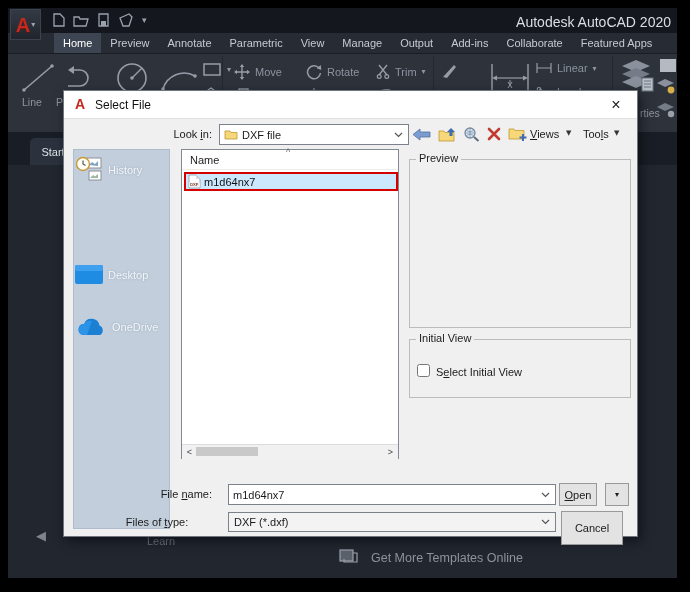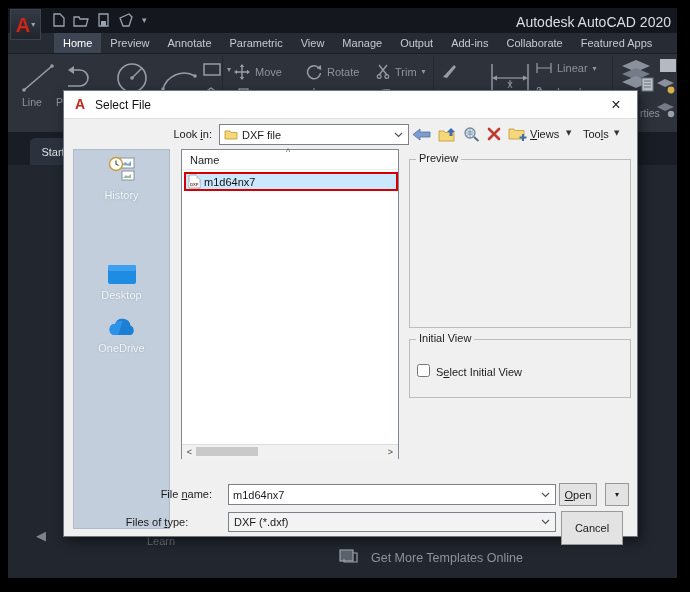--- a/index.html
+++ b/index.html
@@ -51,21 +51,21 @@
   .dlg-close{position:absolute;right:6px;top:0;width:30px;height:27px;display:flex;align-items:center;justify-content:center;
              font-size:16px;color:#222;cursor:default}
   .lbl{font-size:11px;color:#1b1b1b}
   .mn{text-decoration:underline}
   .combo{background:#fff;border:1px solid #7b828c;display:flex;align-items:center;font-size:11px;color:#1b1b1b;box-sizing:border-box}
   .combo .chev{margin-left:auto;padding-right:5px;display:flex}
   .btn{position:absolute;background:#e3e3e3;border:1px solid #999;font-size:11px;color:#1b1b1b;
        display:flex;align-items:center;justify-content:center;box-sizing:border-box}
   .tbtn{display:flex;align-items:center;justify-content:center;cursor:default}
   .places{position:absolute;left:9px;top:58px;width:97px;height:380px;background:#c2cedb;border:1px solid #aebccb;box-sizing:border-box}
-  .place{position:absolute;left:0;width:95px;display:flex;flex-direction:column;align-items:center;gap:4px}
+  .place{position:absolute;left:0;width:95px;display:flex;flex-direction:row;align-items:center;gap:4px}
   .place span{font-size:11px;color:#f2f6fb;text-shadow:0 0 2px rgba(120,140,160,.6)}
   .list{position:absolute;left:117px;top:58px;width:218px;height:310px;background:#fff;border:1px solid #848a93;box-sizing:border-box}
   .list-h{position:absolute;left:0;top:0;width:216px;height:20px;border-bottom:1px solid #ececec;
           font-size:11px;color:#1d1d1d;display:flex;align-items:center;padding-left:8px;box-sizing:border-box}
   .sort{position:absolute;left:104px;top:-3px;font-size:9px;color:#666}
   .filerow{position:absolute;left:2px;top:22px;width:208px;height:15px;background:#cce8ff;border:2px solid #d40000;
            display:flex;align-items:center;gap:3px;padding-left:2px;font-size:11px;color:#111}
   .hscroll{position:absolute;left:0;top:294px;width:216px;height:14px;background:#f1f1f1;border-top:1px solid #dcdcdc}
   .hsa{position:absolute;top:0;width:13px;height:13px;display:flex;align-items:center;justify-content:center;
        font-size:9px;color:#444}

